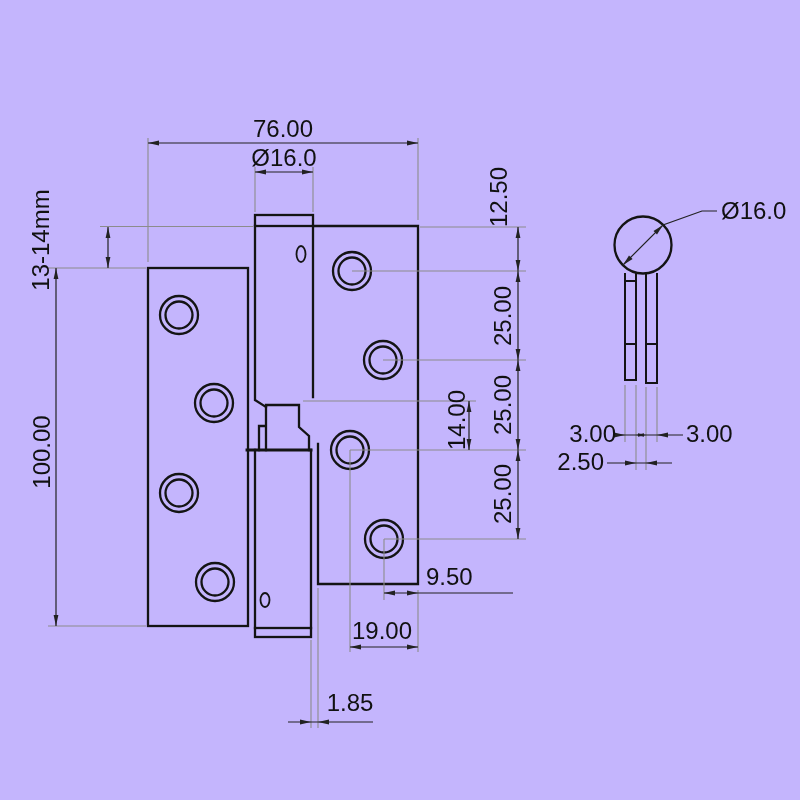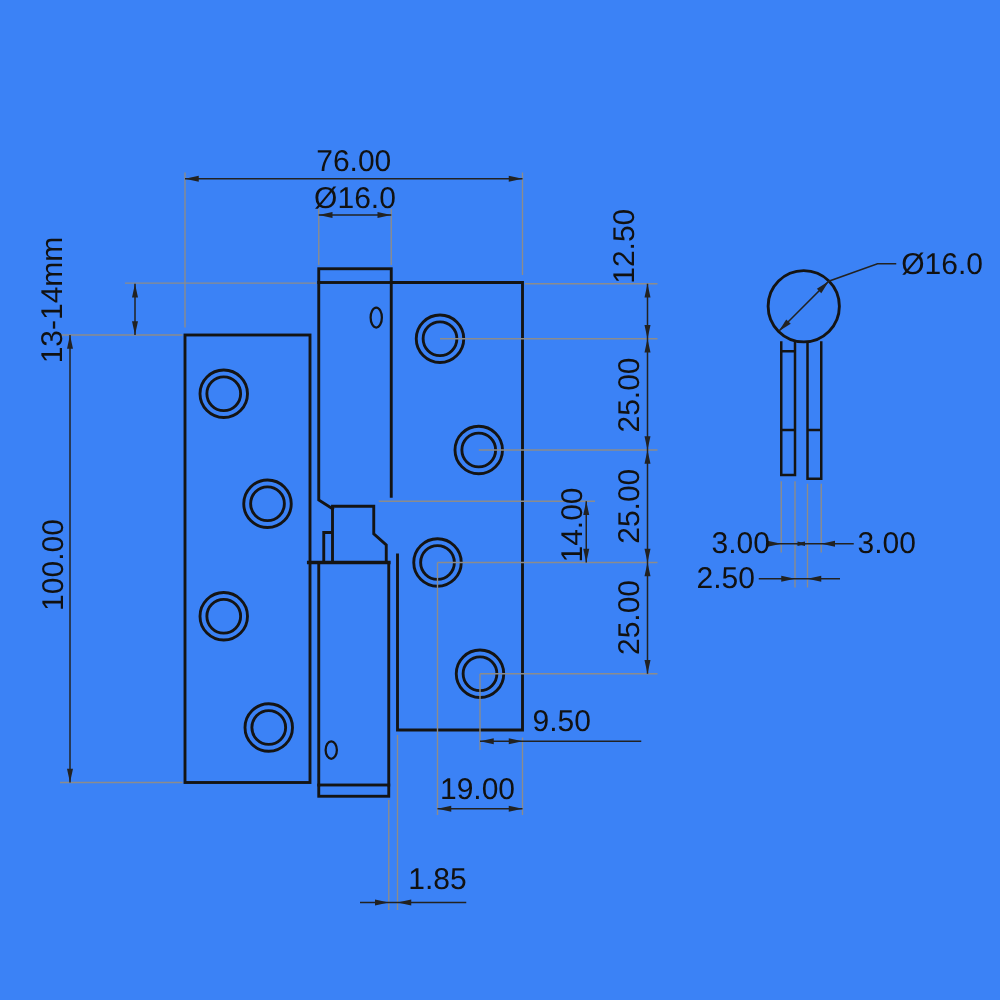--- a/index.html
+++ b/index.html
@@ -1,16 +1,16 @@
 <!DOCTYPE html>
 <html><head>
 <meta charset="utf-8">
 <style>
   html,body{margin:0;padding:0;background:#fff;}
-  .stage{position:relative;width:800px;height:800px;background:#3b82f6;overflow:hidden;}
+  .stage{position:relative;width:800px;height:800px;background:#c4b5fd;overflow:hidden;}
   svg{display:block;}
   .outline{fill:none;stroke:#141414;stroke-width:2.3;stroke-linecap:square;}
   .outline-thick{fill:none;stroke:#141414;stroke-width:2.9;stroke-linecap:square;}
   .thin{fill:none;stroke:#8c8c8c;stroke-width:1.1;}
   .dim{fill:none;stroke:#222222;stroke-width:1.2;}
   .arr{fill:#222222;stroke:none;}
   text{font-family:"Liberation Sans","DejaVu Sans",sans-serif;font-size:24px;fill:#111;}
 </style>
 </head>
 <body>

